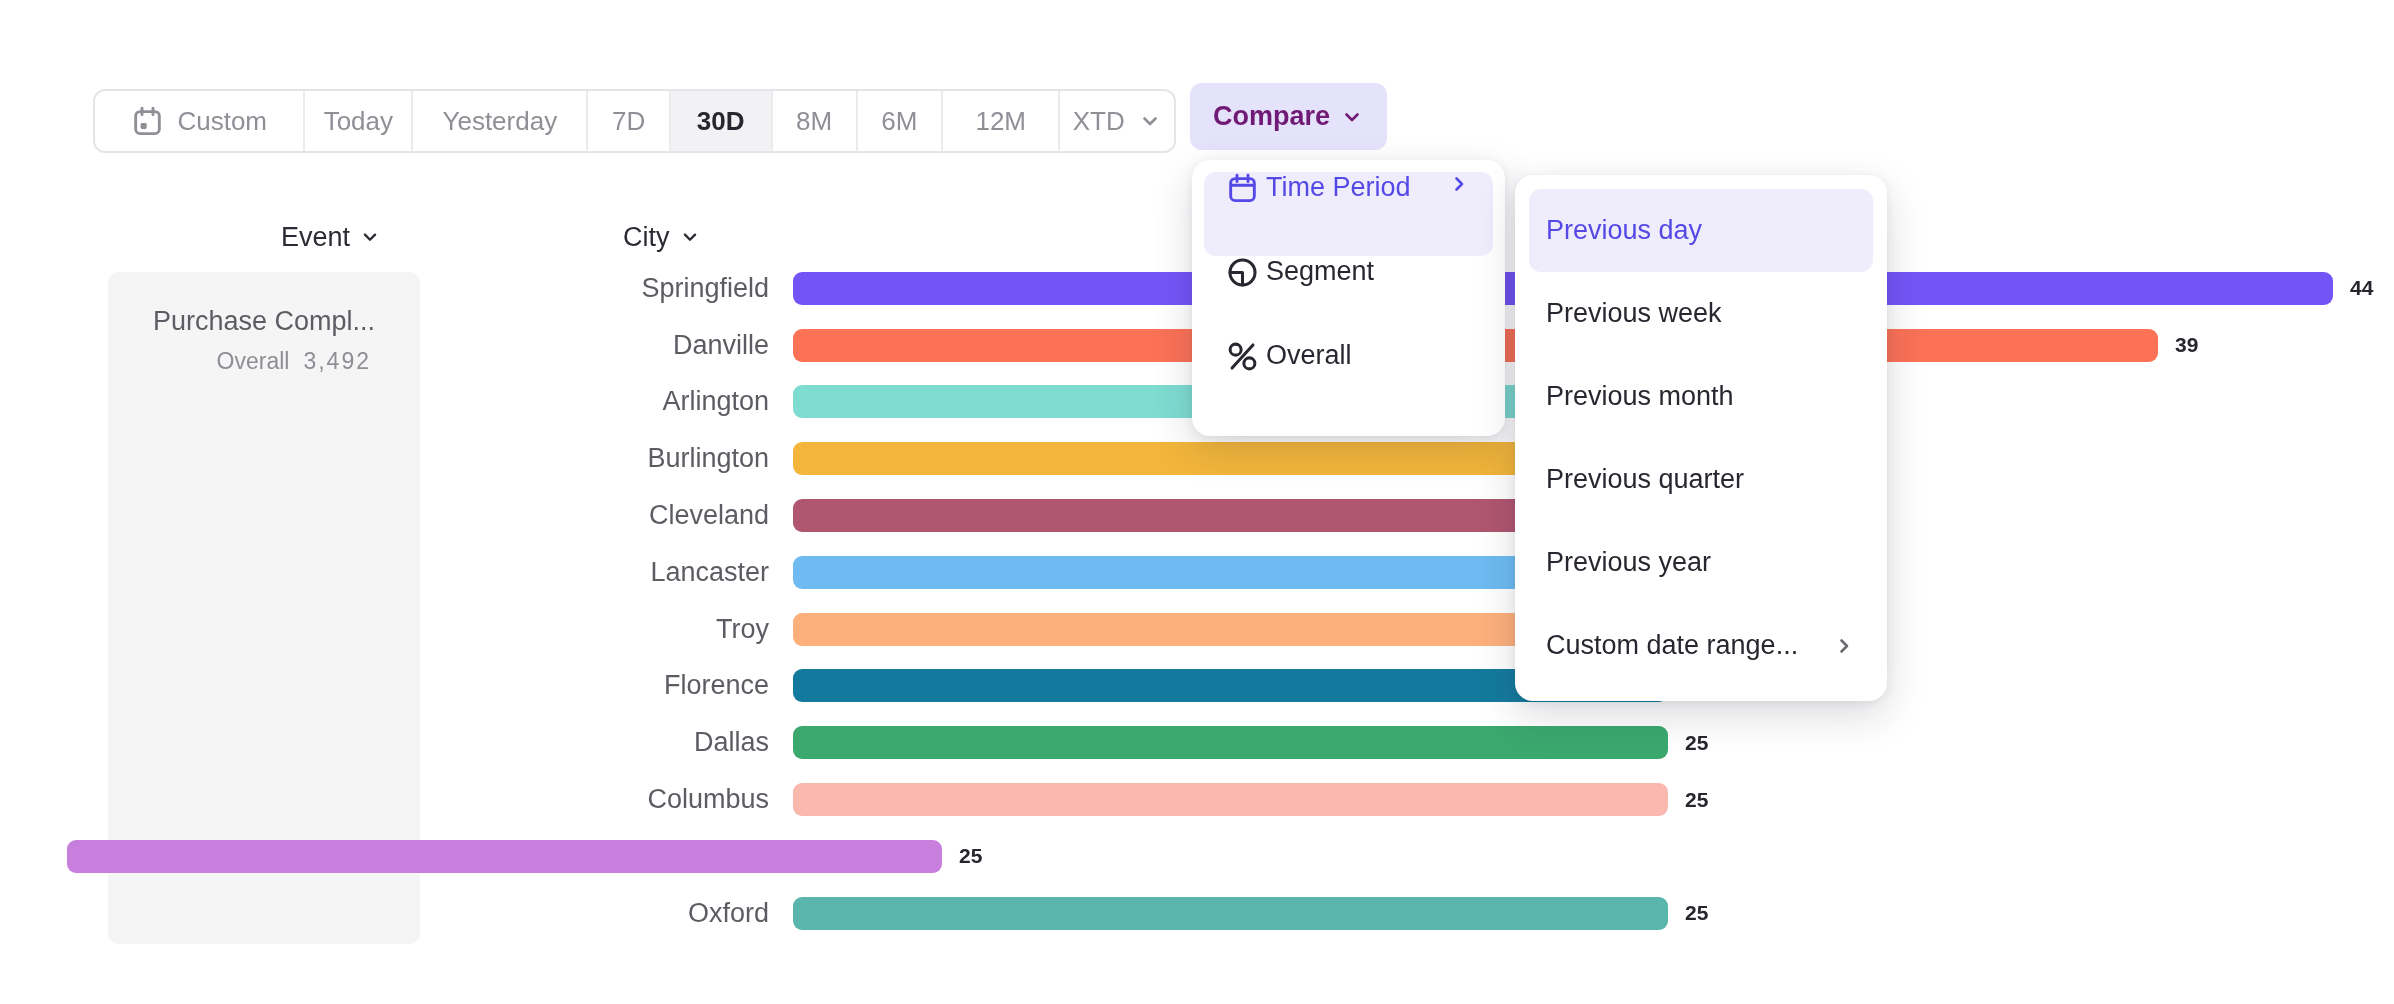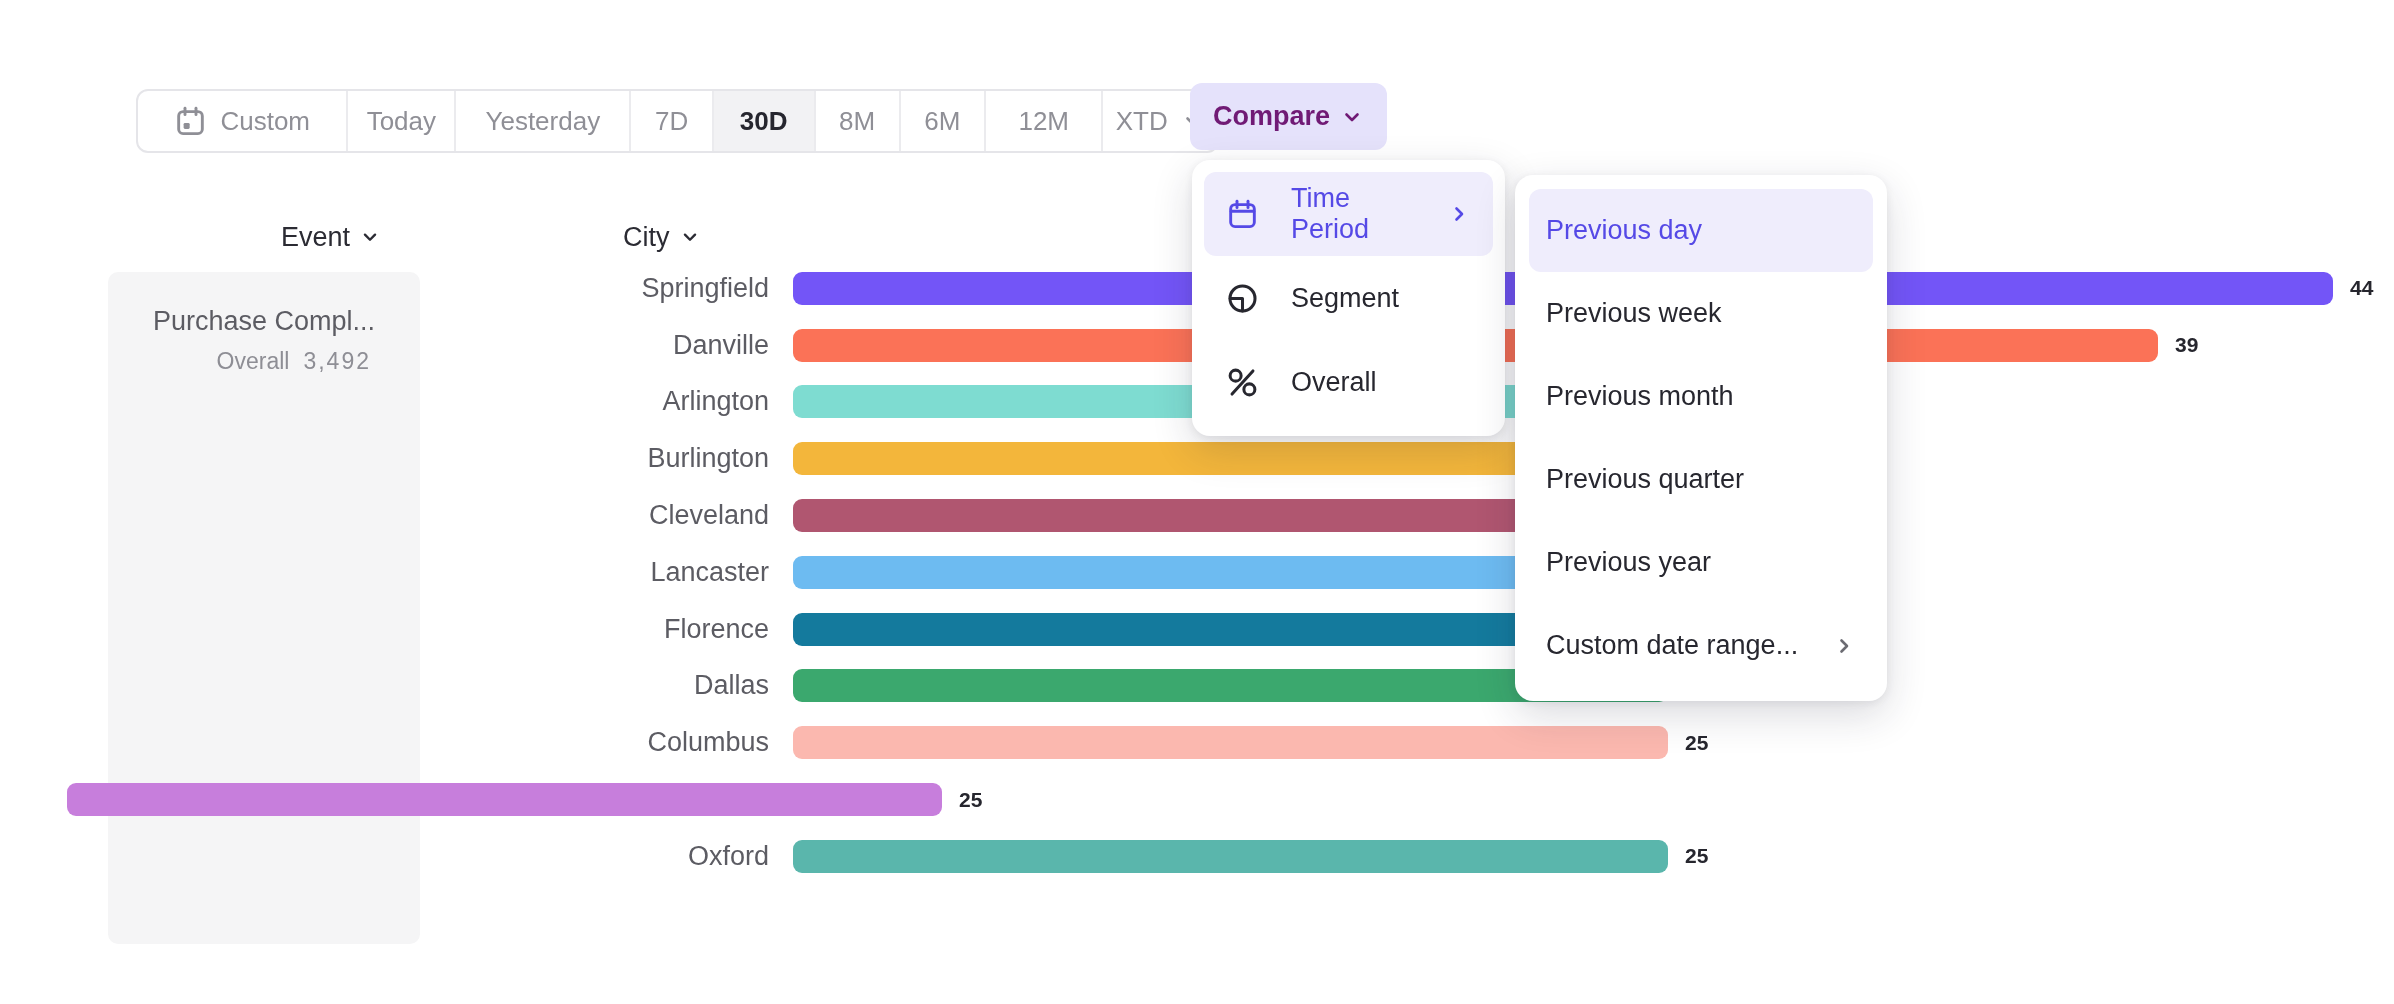--- a/index.html
+++ b/index.html
@@ -5,21 +5,21 @@
   * { margin:0; padding:0; box-sizing:border-box; }
   html,body { background:#fff; }
   .stage {
     position:relative; width:2394px; height:1004px; background:#ffffff;
     font-family:"Liberation Sans", sans-serif; overflow:hidden; color:#26262e;
   }
   
   .toolbar {
     position:absolute; left:93px; top:89px; width:1083px; height:64px;
     background:#fff; border:2px solid #e5e5e9; border-radius:12px;
-    display:flex; align-items:stretch; overflow:hidden;margin-left:43px;
+    display:flex; align-items:stretch; overflow:hidden;
   }
   .tb-item {
     display:flex; align-items:center; justify-content:center; gap:13px;
     font-size:26px; color:#8f8f96; border-right:2px solid #ebebee; cursor:pointer;
     white-space:nowrap;
   }
   .tb-item:last-child { border-right:none; }
   .tb-item.selected { background:#f2f2f4; color:#26262e; font-weight:700; }
   .tb-item svg { flex:none; }
   
@@ -60,21 +60,21 @@
   .crow-bar { margin-left:24px; height:33px; border-radius:9px; flex:none; cursor:pointer; }
   .crow-val { margin-left:17px; font-size:21px; font-weight:700; color:#26262e; }
   
   .menu {
     position:absolute; background:#fff; border-radius:18px;
     box-shadow:0 14px 40px rgba(32,32,54,.16), 0 2px 8px rgba(32,32,54,.08);
   }
   #compare-menu { left:1192px; top:160px; width:313px; padding:12px 0; z-index:5; }
   .cm-item {
     height:84px; margin:0 12px; border-radius:12px;
-    display:flex; align-items:center; gap:32px; padding:0 22px;
+    display:flex; align-items:flex-start; gap:7px; padding:0 22px;
     font-size:27px; font-weight:500; color:#27272f; cursor:pointer;
   }
   .cm-item.hl { background:#efedfc; color:#5549e6; }
   .cm-item .trail { margin-left:auto; display:flex; align-items:center; }
   #tp-menu { left:1515px; top:175px; width:372px; padding:14px 0; z-index:6; }
   .tp-item {
     height:83px; margin:0 14px; border-radius:12px;
     display:flex; align-items:center; padding:0 17px;
     font-size:27px; font-weight:500; color:#27272f; cursor:pointer; white-space:nowrap;
   }
@@ -185,20 +185,24 @@
       </div>
       <div class="crow">
         <div class="crow-label">Cleveland</div>
         <div class="crow-bar" style="width: 980px; background: rgb(176, 86, 112);"></div>
       </div>
       <div class="crow">
         <div class="crow-label">Lancaster</div>
         <div class="crow-bar" style="width: 945px; background: rgb(109, 187, 241);"></div>
       </div>
       <div class="crow">
+        <div class="crow-label">Troy</div>
+        <div class="crow-bar" style="width: 910px; background: rgb(253, 176, 124);"></div>
+      </div>
+      <div class="crow">
         <div class="crow-label">Florence</div>
         <div class="crow-bar" style="width: 875px; background: rgb(20, 122, 157);"></div>
       </div>
       <div class="crow">
         <div class="crow-label">Dallas</div>
         <div class="crow-bar" style="width: 875px; background: rgb(59, 168, 110);"></div>
         <div class="crow-val">25</div>
       </div>
       <div class="crow">
         <div class="crow-label">Columbus</div>

